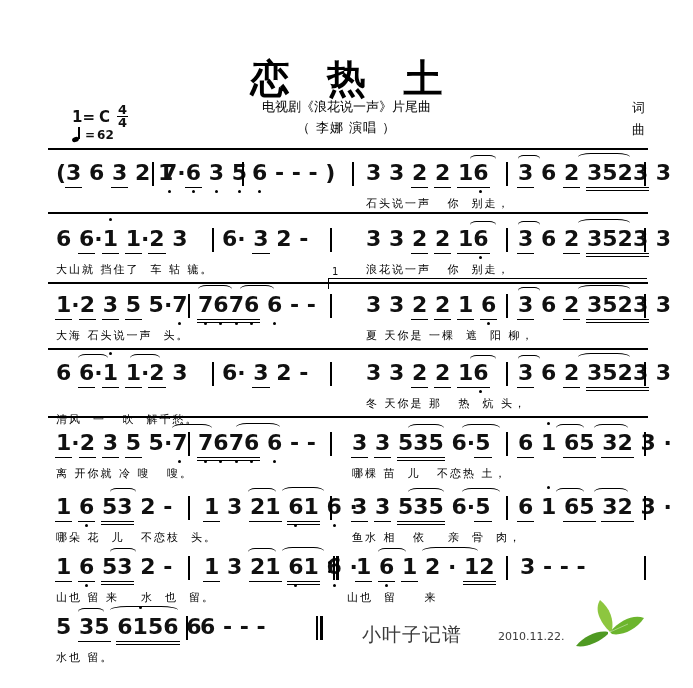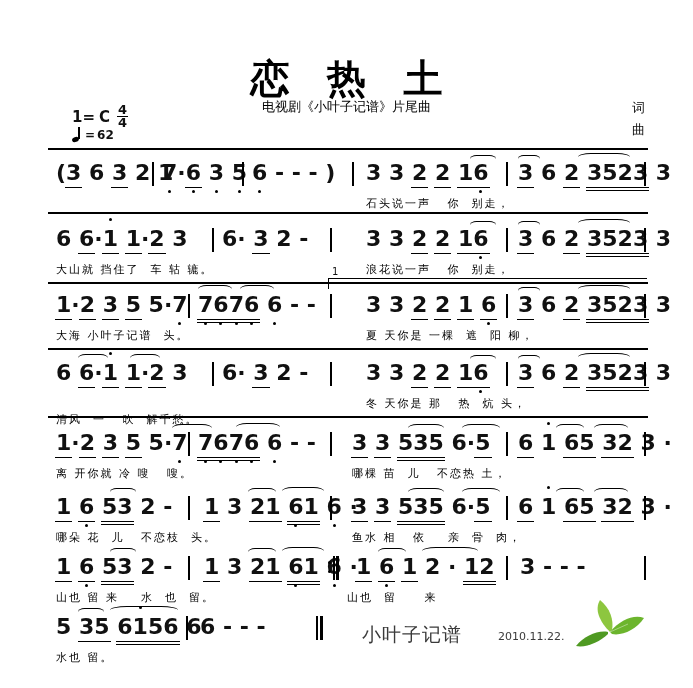--- a/index.html
+++ b/index.html
@@ -123,21 +123,22 @@
     font-size:11px;color:#3a3a3a;
   }
   .leaf{position:absolute;left:570px;top:598px;width:78px;height:62px;}
 </style>
 </head>
 <body>
 
 <div class="sheet">
 
   <div class="title">恋 热 土</div>
-  <div class="sub1">电视剧《小叶子记谱》片尾曲</div>
+  <div class="sub1">电视剧《浪花说一声》片尾曲</div>
+  <div class="sub2">（ 李娜  演唱 ）</div>
   <div class="credit c1">词</div>
   <div class="credit c2">曲</div>
 
   <div class="keysig">
     <span>1=</span>
     <span>C</span>
     <span class="meter">
       <span class="top">4</span>
       <span>4</span>
     </span>
@@ -203,21 +204,21 @@
     <div class="slur" style="left:240px;top:-7px;width:34px;"></div>
     <div class="bar" style="left:330px;top:2px;height:24px;"></div>
 
     <div class="notes" style="left:366px;">3 3 <span class="n u1">2</span> <span class="n u1">2</span> <span class="n u1">1</span> <span class="n u1 dotlow">6</span></div>
     <div class="bar" style="left:506px;top:2px;height:24px;"></div>
     <div class="notes" style="left:518px;"><span class="n u1">3</span> 6 <span class="n u1">2</span> <span class="n u2">3</span><span class="n u2">5</span><span class="n u2">2</span><span class="n u2">3</span> 3</div>
     <div class="slur" style="left:518px;top:-5px;width:22px;"></div>
     <div class="slur" style="left:578px;top:-7px;width:52px;"></div>
     <div class="bar" style="left:644px;top:2px;height:24px;"></div>
 
-    <div class="lyr" style="left:56px;top:36px;letter-spacing:2px;">大海 小叶子记谱  头。</div>
+    <div class="lyr" style="left:56px;top:36px;letter-spacing:2px;">大海 石头说一声  头。</div>
     <div class="lyr" style="left:366px;top:36px;letter-spacing:2px;">夏 天你是 一棵  遮  阳 柳，</div>
   </div>
 
   <div class="sysrule" style="top:348px;"></div>
 
   <div class="row" style="top:360px;">
     <div class="notes" style="left:56px;">6 <span class="n u1">6</span>·<span class="n u1 dothigh">1</span> <span class="n u1">1</span>·<span class="n u1">2</span> 3</div>
     <div class="slur" style="left:78px;top:-6px;width:30px;"></div>
     <div class="slur" style="left:130px;top:-6px;width:30px;"></div>
     <div class="bar" style="left:212px;top:2px;height:24px;"></div>

